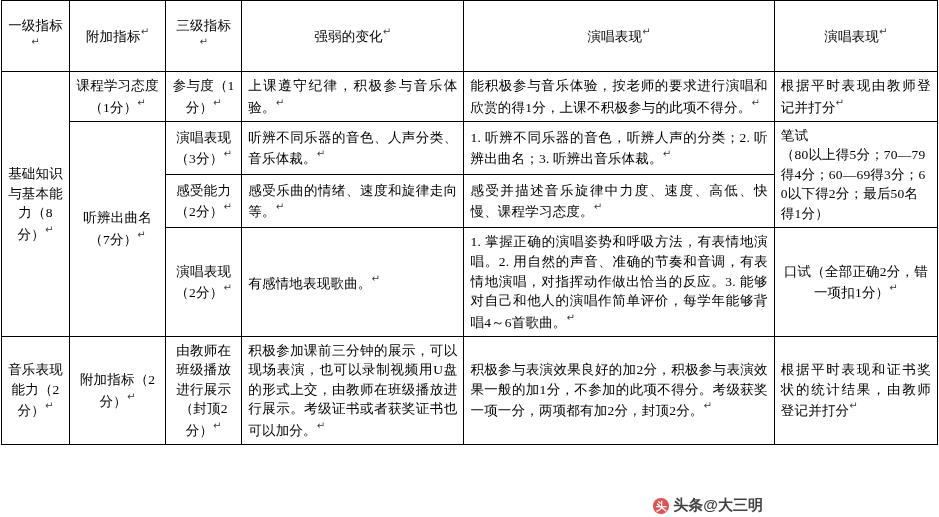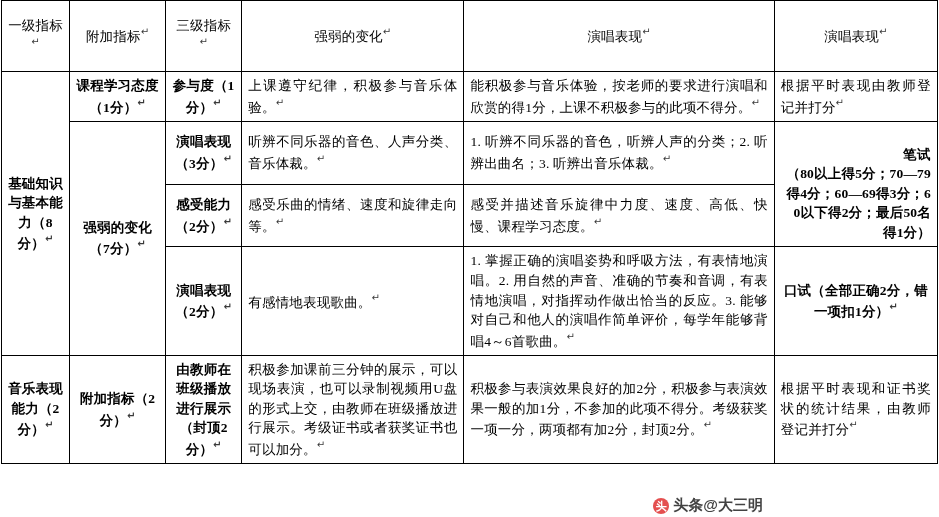--- a/index.html
+++ b/index.html
@@ -37,31 +37,31 @@
     word-break: break-all;
   }
   .hdr {
     text-align: center;
     font-size: 14px;
     height: 62px;
   }
   .hdr .l1 {
     display: block;
   }
-  .ctr { text-align: center; font-weight: bold; }
+  .ctr { text-align: center; }
   .just { text-align: justify; text-align-last: left; }
   .mark {
     font-family: "DejaVu Sans", sans-serif;
     font-size: 10px;
     color: #3a3a3a;
     vertical-align: super;
   }
   .spaced { letter-spacing: 0.5px; }
   .big { font-size: 14px; }
-  .note-block { text-align: right; margin-top: 19px; }
+  .note-block { text-align: left; }
   .note-block .line { display: block; }
   
   #watermark {
     position: absolute;
     right: 6px;
     bottom: 2px;
     display: flex;
     align-items: center;
     gap: 4px;
     font-family: "Liberation Sans", sans-serif;
@@ -135,21 +135,21 @@
       <td class="just">
         <span>能积极参与音乐体验，按老师的要求进行演唱和欣赏的得1分，上课不积极参与的此项不得分。</span><span class="mark">↵</span>
       </td>
       <td class="just">
         <span>根据平时表现由教师登记并打分</span><span class="mark">↵</span>
       </td>
     </tr>
 
     <tr>
       <td class="ctr" rowspan="3">
-        <span>强弱的变化（7分）</span><span class="mark">↵</span>
+        <span>听辨出曲名（7分）</span><span class="mark">↵</span>
       </td>
       <td class="ctr">
         <span>演唱表现（3分）</span><span class="mark">↵</span>
       </td>
       <td class="just">
         <span>听辨不同乐器的音色、人声分类、音乐体裁。</span><span class="mark">↵</span>
       </td>
       <td class="just">
         <span>1. 听辨不同乐器的音色，听辨人声的分类；2. 听辨出曲名；3. 听辨出音乐体裁。</span><span class="mark">↵</span>
       </td>

